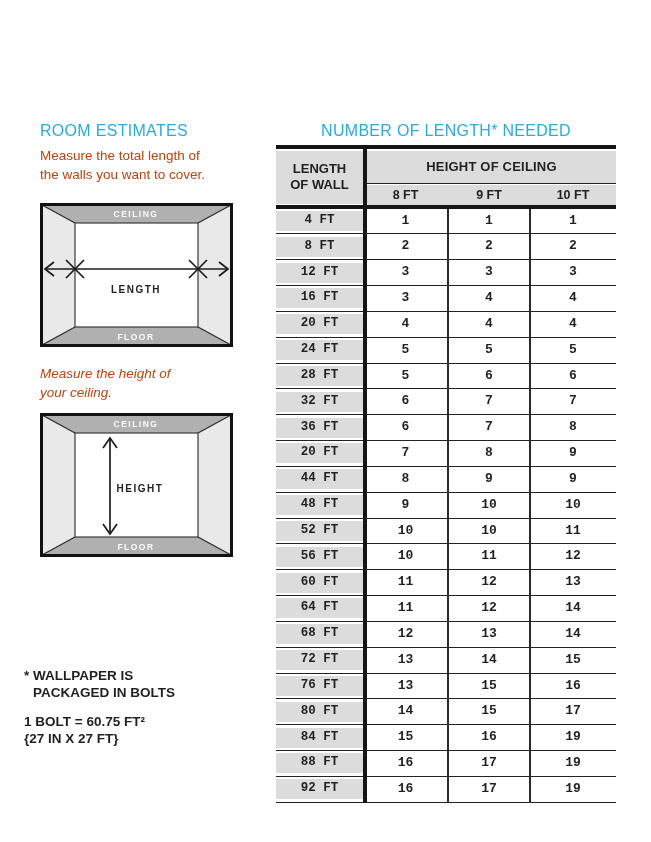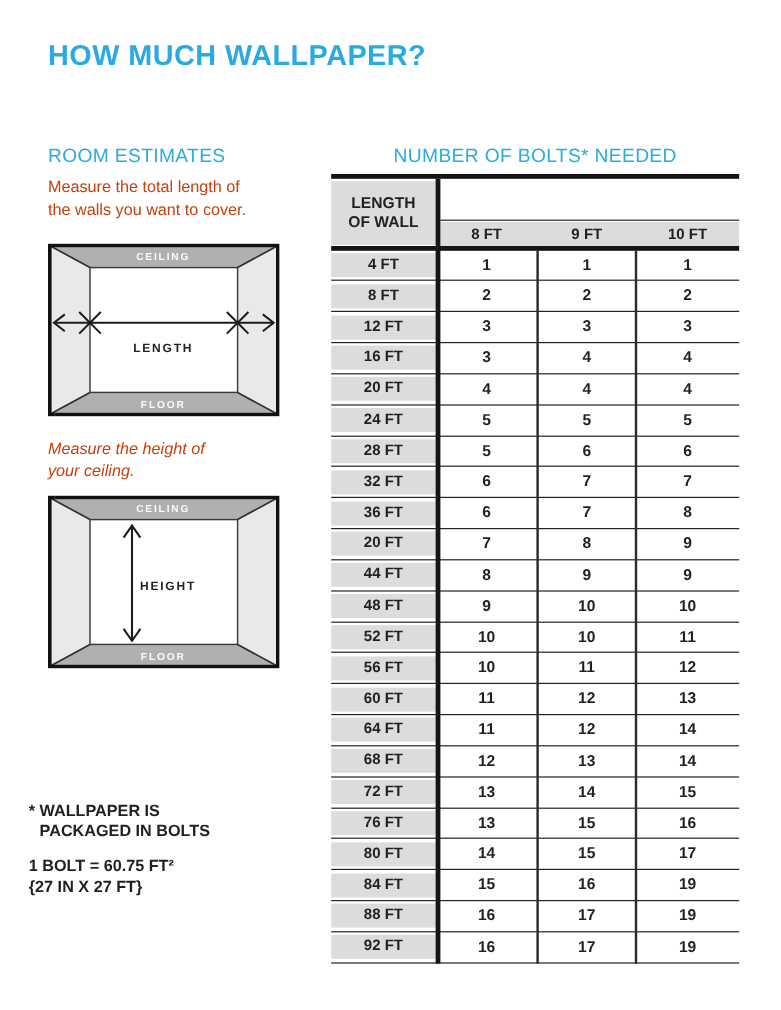--- a/index.html
+++ b/index.html
@@ -55,40 +55,39 @@
   .h-groupline{position:absolute;left:91px;right:0;top:33.5px;height:1.7px;background:#242424;}
   .h-subband{position:absolute;left:91px;right:0;top:36px;height:20px;background:#dcdcdc;}
   .h-sub{
     position:absolute;top:36px;height:20px;line-height:20px;text-align:center;
     font-size:12.5px;font-weight:bold;
   }
   .h-sub.s0{left:87px;width:85px;}
   .h-sub.s1{left:172px;width:82px;}
   .h-sub.s2{left:254px;width:86px;}
   .t-thickline{height:3.6px;background:#151515;}
-  .trow{display:flex;height:25.83px;border-bottom:1.7px solid #222222;box-sizing:border-box;}
+  .trow{display:flex;height:25.83px;border-bottom:1.7px solid #222222;box-sizing:border-box;font-family:Liberation Mono, monospace;}
   .tcell{box-sizing:border-box;}
   .lab{width:87px;}
   .labfill{
     display:block;background:#dcdcdc;margin:2.4px 0;height:calc(100% - 4.8px);
     text-align:center;font-weight:bold;font-size:12.5px;line-height:19px;color:#231f20;
   }
   .num{text-align:center;font-weight:bold;font-size:13px;line-height:24px;color:#231f20;}
   .c0{width:85px;}.c1{width:82px;}.c2{width:86px;}
   .vthick{position:absolute;left:87px;top:4px;bottom:0;width:3.6px;background:#151515;}
   .vthin{position:absolute;top:63.6px;bottom:0;width:1.7px;background:#2a2a2a;}
   .vthin.v1{left:171.2px;}
   .vthin.v2{left:253.2px;}
 </style>
 </head>
 <body>
 
 <div class="page">
 
-  <div class="main-title">HOW MUCH WALLPAPER?</div>
 
   <div class="sec-head left">ROOM ESTIMATES</div>
   <div class="para p1">Measure the total length of
 the walls you want to cover.</div>
 
   <svg class="diag d1" width="193" height="144" viewBox="0 0 193 144">
     <rect x="1.5" y="1.5" width="190" height="141" fill="#ffffff" stroke="none"></rect>
     <polygon points="2,2 35,20 35,124 2,142" fill="#e9e9e9"></polygon>
     <polygon points="191,2 158,20 158,124 191,142" fill="#e9e9e9"></polygon>
     <polygon points="2,2 191,2 158,20 35,20" fill="#b0b0b0"></polygon>
@@ -138,27 +137,28 @@
     <text x="100" y="79" text-anchor="middle" font-size="10" font-weight="bold" letter-spacing="1.5" fill="#222222">HEIGHT</text>
   </svg>
 
 
   <div class="note-bold note1"><span>* WALLPAPER IS</span>
 <span class="l2">PACKAGED IN BOLTS</span></div>
 
   <div class="note-bold note2"><span>1 BOLT = 60.75 FT²</span>
 <span>{27 IN X 27 FT}</span></div>
 
-  <div class="sec-head right">NUMBER OF BOLTS* NEEDED</div>
+  <div class="sec-head right">NUMBER OF LENGTH* NEEDED</div>
 
   <div class="btable">
     <div class="t-topline"></div>
     <div class="t-header">
       <div class="h-label">LENGTH
 OF WALL</div>
+      <div class="h-group">HEIGHT OF CEILING</div>
       <div class="h-groupline"></div>
       <div class="h-subband"></div>
       <div class="h-sub s0">8 FT</div>
       <div class="h-sub s1">9 FT</div>
       <div class="h-sub s2">10 FT</div>
     </div>
     <div class="t-thickline"></div>
     <div>
         <div class="trow">
           <div class="tcell lab">

